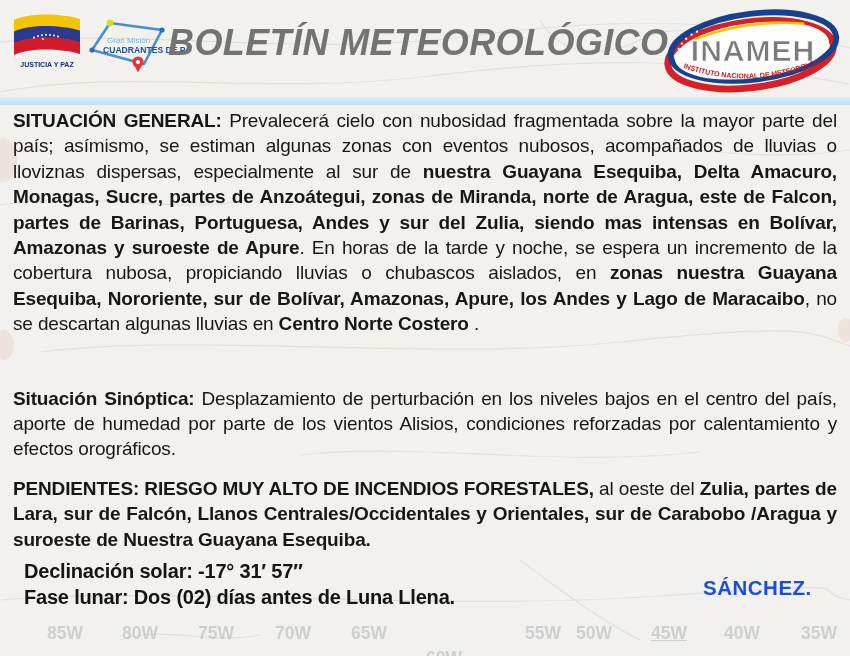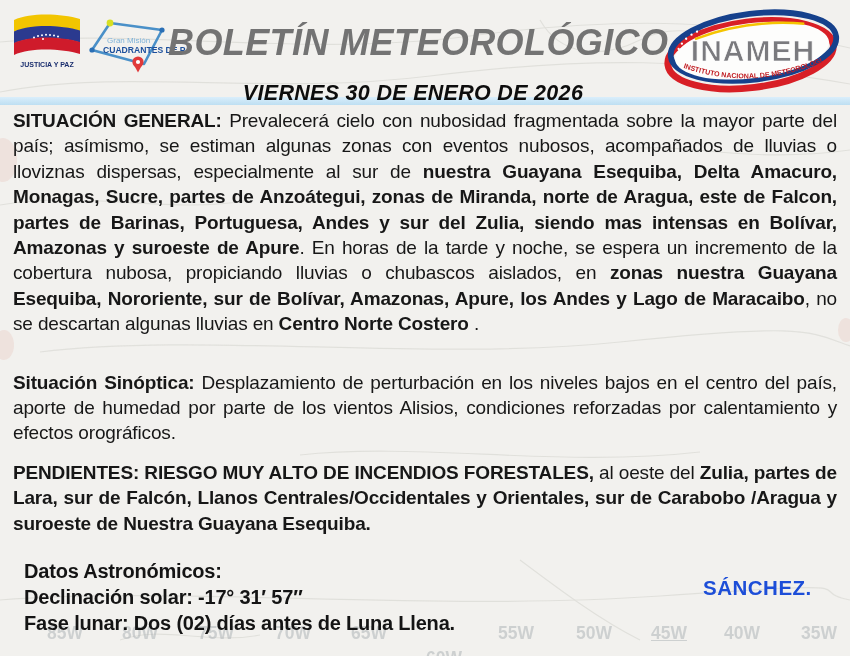--- a/index.html
+++ b/index.html
@@ -32,21 +32,21 @@
     background:linear-gradient(#daeefb,#bedff2); z-index:1;
   }
 
   
   .body-text {
     position:absolute; left:13px; top:108px; width:824px; z-index:2;
     font-size:19px; line-height:25.4px; letter-spacing:-0.15px;
     text-align:justify; color:#171717;
   }
   .body-text p { text-align:justify; }
-  .p-sinoptica { margin-top:33px; }
+  .p-sinoptica { margin-top:49px; }
   .p-pendientes{ margin-top:14px; }
   .b { font-weight:700; }
 
   .astro {
     position:absolute; left:24px; top:558px; z-index:2;
     font-size:20px; font-weight:700; line-height:26px; color:#141414;
     letter-spacing:-0.2px;
   }
   .signature {
     position:absolute; left:703px; top:576px; z-index:2;
@@ -116,21 +116,20 @@
         <circle cx="58" cy="48" r="5.6" fill="#e03a3a"></circle>
         <polygon points="53.4,50 62.6,50 58,58.5" fill="#e03a3a"></polygon>
         <circle cx="58" cy="48" r="2.1" fill="#ffffff"></circle>
       </g>
       <text x="27" y="29" font-size="8" fill="#7fb3d9">Gran Misión</text>
       <text x="23" y="39" font-size="8.6" font-weight="bold" fill="#1c4f9c">CUADRANTES DE PAZ</text>
     </svg>
 
     <div class="title-block">
       <div class="main-title">BOLETÍN METEOROLÓGICO</div>
-      <div class="date-line">VIERNES 30 DE ENERO DE 2026</div>
     </div>
 
     <svg class="inameh-logo" viewBox="0 0 190 95">
       <defs>
         <path id="subPath" d="M 22,60 Q 95,86 170,54"></path>
       </defs>
       <g transform="rotate(-7 95 43)">
         <ellipse cx="93" cy="47" rx="86" ry="34" fill="none" stroke="#d81f26" stroke-width="7"></ellipse>
         <ellipse cx="97" cy="39" rx="86" ry="34" fill="none" stroke="#16418c" stroke-width="6"></ellipse>
         <ellipse cx="95" cy="43" rx="80" ry="28.5" fill="#fdfdfc" stroke="none"></ellipse>
@@ -153,34 +152,33 @@
 
   <div class="blue-strip"></div>
 
   <div class="body-text">
     <p class="p-general"><span class="b">SITUACIÓN GENERAL: </span><span>Prevalecerá cielo con nubosidad fragmentada sobre la mayor parte del país; asímismo, se estiman algunas zonas con eventos nubosos, acompañados de lluvias o lloviznas dispersas, especialmente al sur de </span><span class="b">nuestra Guayana Esequiba, Delta Amacuro, Monagas, Sucre, partes de Anzoátegui, zonas de Miranda, norte de Aragua, este de Falcon, partes de Barinas, Portuguesa, Andes y sur del Zulia, siendo mas intensas en Bolívar, Amazonas y suroeste de Apure</span><span>. En horas de la tarde y noche, se espera un incremento de la cobertura nubosa, propiciando lluvias o chubascos aislados, en </span><span class="b">zonas nuestra Guayana Esequiba, Nororiente, sur de Bolívar, Amazonas, Apure, los Andes y Lago de Maracaibo</span><span>, no se descartan algunas lluvias en </span><span class="b">Centro Norte Costero</span><span> .</span></p>
     <p class="p-sinoptica"><span class="b">Situación Sinóptica: </span><span>Desplazamiento de perturbación en los niveles bajos en el centro del país, aporte de humedad por parte de los vientos Alisios, condiciones reforzadas por calentamiento y efectos orográficos.</span></p>
     <p class="p-pendientes"><span class="b">PENDIENTES: RIESGO MUY ALTO DE INCENDIOS FORESTALES, </span><span>al oeste del </span><span class="b">Zulia, partes de Lara, sur de Falcón, Llanos Centrales/Occidentales y Orientales, sur de Carabobo /Aragua y suroeste de Nuestra Guayana Esequiba.</span></p>
   </div>
 
   <div class="astro">
-    <div>Datos Astronómicos:</div>
     <div>Declinación solar: -17° 31′ 57″</div>
     <div>Fase lunar: Dos (02) días antes de Luna Llena.</div>
   </div>
 
   <div class="signature">SÁNCHEZ.</div>
 
   <div class="map-labels">
       <span style="left: -38px;">W</span>
       <span style="left: 37px;">85W</span>
       <span style="left: 112px;">80W</span>
       <span style="left: 188px;">75W</span>
       <span style="left: 265px;">70W</span>
       <span style="left: 341px;">65W</span>
       <span style="left: 416px; margin-top: 25px;">60W</span>
-      <span style="left: 488px;">55W</span>
+      <span style="left: 515px;">55W</span>
       <span style="left: 566px;">50W</span>
       <span style="left: 641px; text-decoration: underline;">45W</span>
       <span style="left: 714px;">40W</span>
       <span style="left: 791px;">35W</span>
     </div>
 </div>
 
 </body></html>

